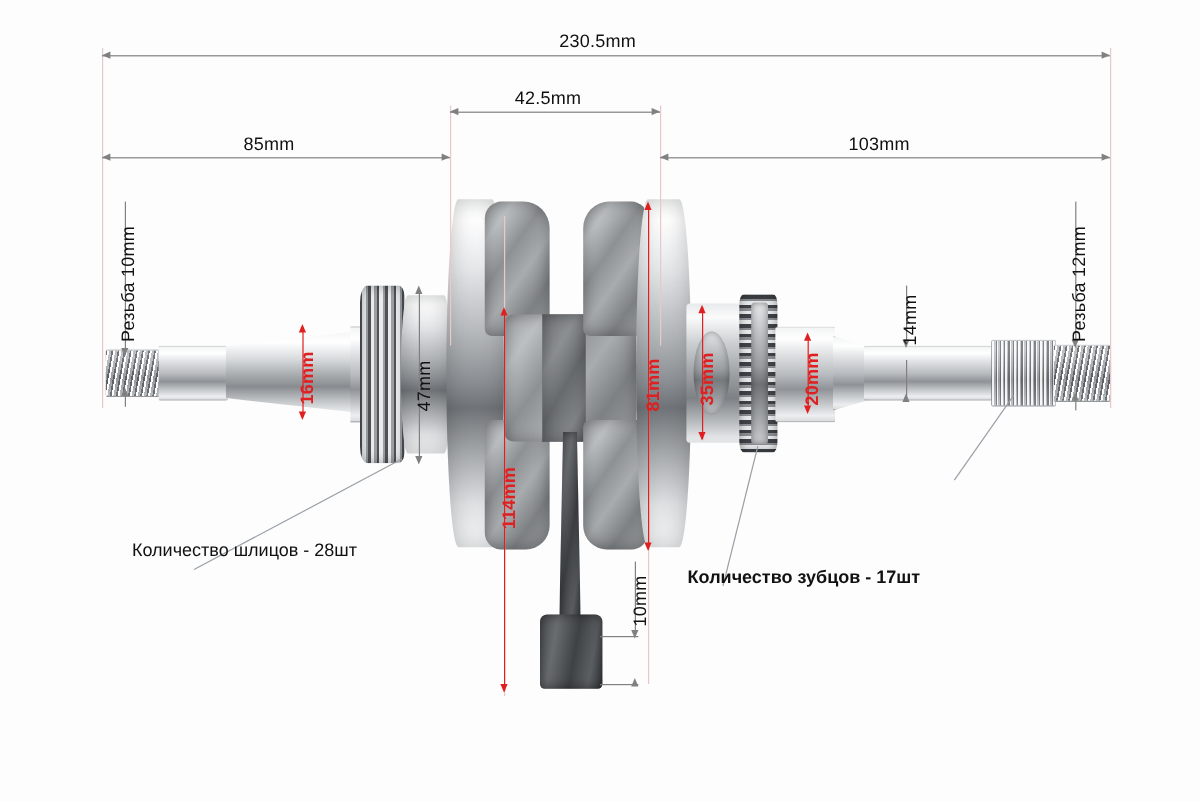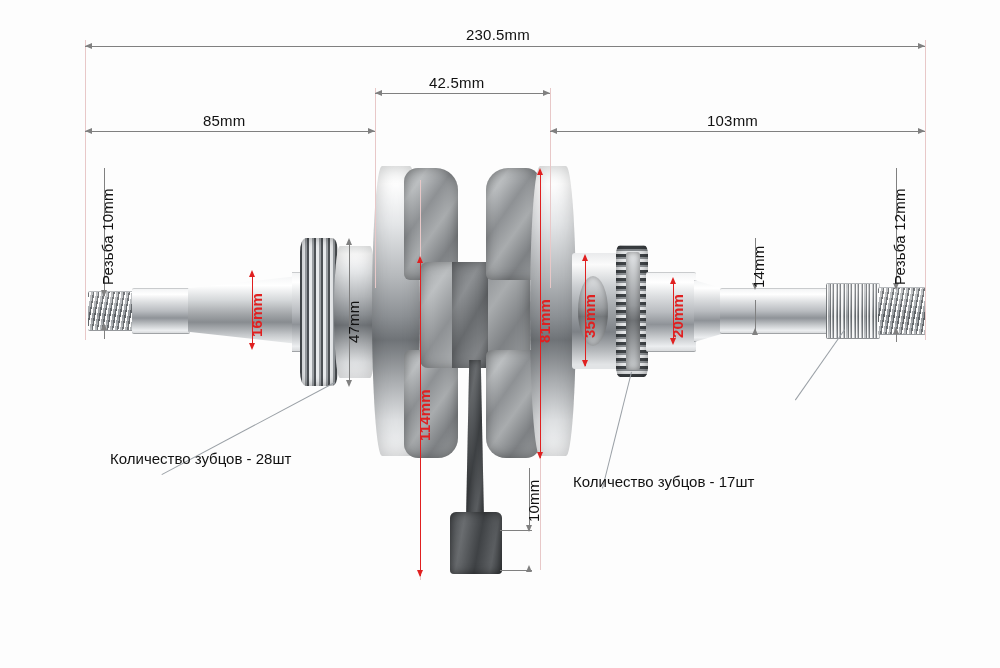--- a/index.html
+++ b/index.html
@@ -259,20 +259,20 @@
   <div class="dim-label vert" style="left:891px;top:285px;">Резьба 12mm</div>
 
   <div class="dim-h" style="left:500px;top:530px;width:32px;"></div>
   <div class="dim-h" style="left:500px;top:570px;width:32px;"></div>
   <div class="dim-v" style="left:529px;top:468px;height:62px;"></div>
   <div class="ah down" style="left:526px;top:525px;"></div>
   <div class="ah up" style="left:526px;top:565px;"></div>
   <div class="dim-label vert" style="left:525px;top:522px;">10mm</div>
 
   <div class="callout-line" style="left:335px;top:383px;width:196px;transform:rotate(152deg);"></div>
-  <div class="callout-text" style="left:110px;top:450px;">Количество зубцов - 28шт</div>
+  <div class="callout-text" style="left:110px;top:450px;">Количество шлицов - 28шт</div>
 
   <div class="callout-line" style="left:632px;top:372px;width:120px;transform:rotate(104deg);"></div>
-  <div class="callout-text" style="left:573px;top:473px;">Количество зубцов - 17шт</div>
+  <div class="callout-text" style="left:573px;top:473px;font-weight:bold;">Количество зубцов - 17шт</div>
 
   <div class="callout-line" style="left:845px;top:330px;width:86px;transform:rotate(125deg);"></div>
 
 </div>
 
 </body></html>

